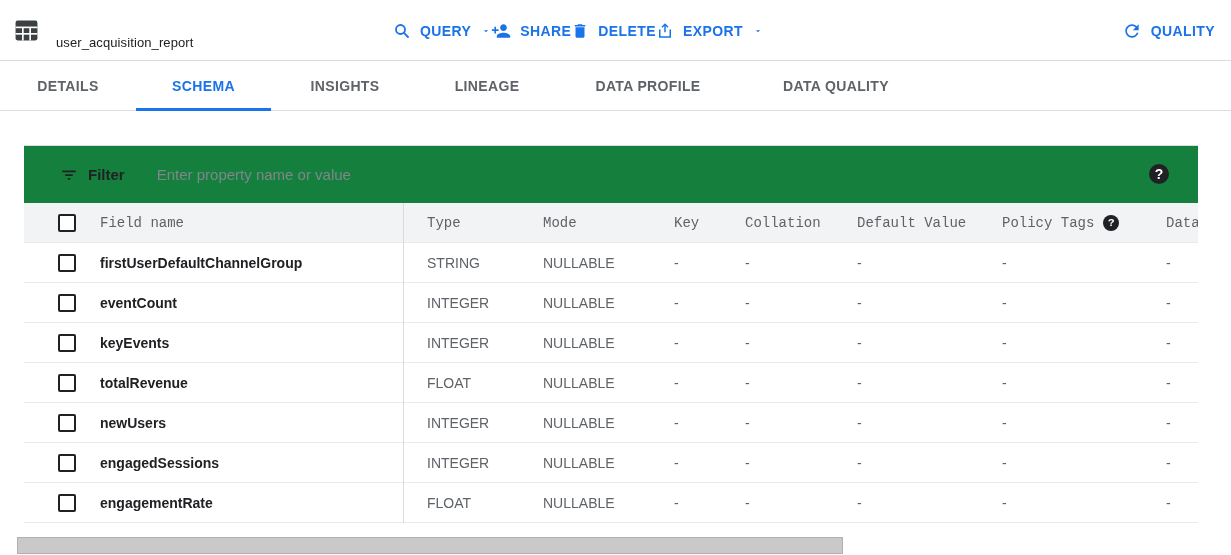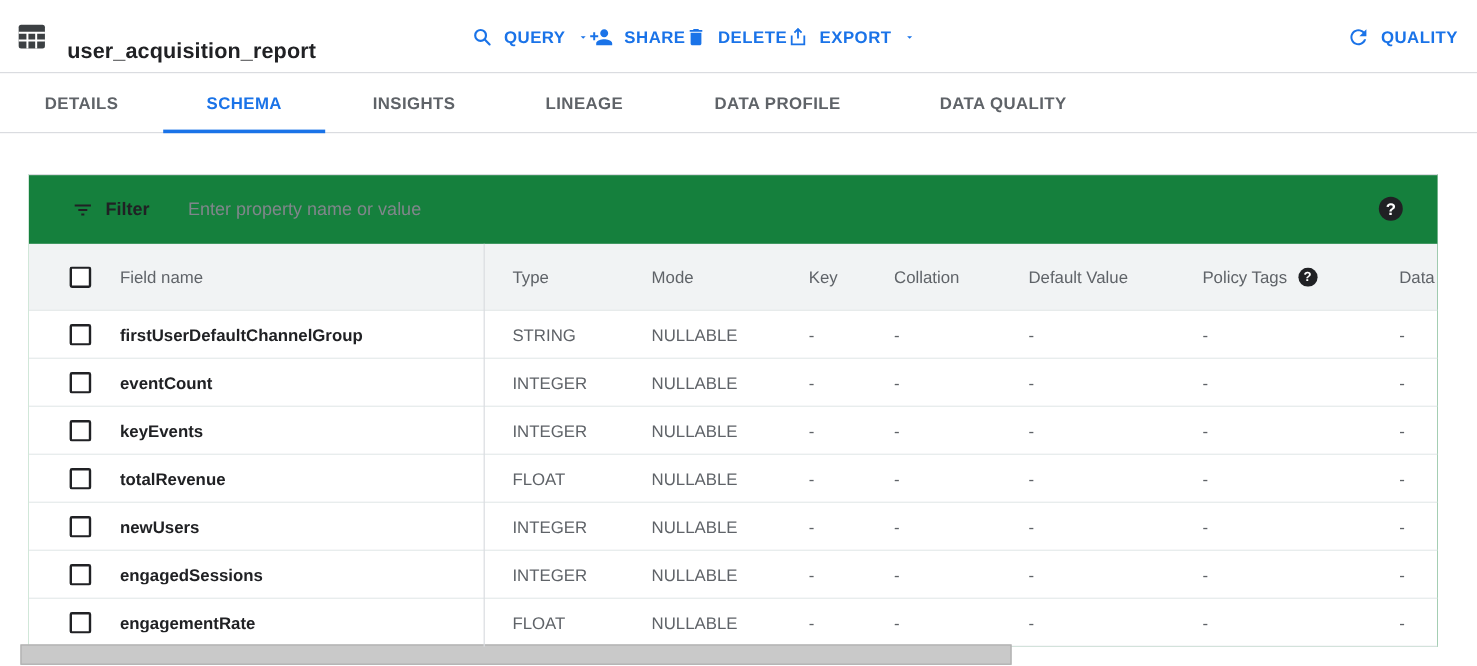--- a/index.html
+++ b/index.html
@@ -11,21 +11,21 @@
     --header-bg:#f1f3f4;
   }
   *{box-sizing:border-box;margin:0;padding:0;}
   html,body{width:1231px;height:555px;background:#fff;overflow:hidden;
     font-family:"Liberation Sans", sans-serif;color:var(--text-primary);}
   body{position:relative;}
 
   
   .titlebar{height:61px;border-bottom:1px solid var(--border);display:flex;align-items:center;position:relative;}
   .title-group{display:flex;align-items:center;gap:17px;padding-left:14px;}
-  .page-title{font-size:18px;font-weight:700;color:var(--text-primary);letter-spacing:.1px;margin-top:24px;}
+  .page-title{font-size:13px;font-weight:400;color:var(--text-primary);letter-spacing:.1px;margin-top:24px;}
   .toolbar{position:absolute;left:393px;top:0;height:61px;display:flex;align-items:center;}
   .tb-btn{display:inline-flex;align-items:center;gap:9px;background:none;border:none;cursor:pointer;
     color:var(--accent);font-family:"Liberation Sans",sans-serif;font-size:14px;font-weight:600;letter-spacing:.4px;}
   .tb-btn .caret{margin-left:1px;display:inline-flex;}
   .refresh-btn{position:absolute;right:16px;top:0;height:61px;}
 
   
   .tabs{height:50px;border-bottom:1px solid var(--border);display:flex;align-items:stretch;}
   .tab{display:flex;align-items:center;justify-content:center;font-size:14px;font-weight:600;
     letter-spacing:.35px;color:var(--text-secondary);cursor:pointer;position:relative;}
@@ -41,21 +41,21 @@
     color:var(--text-primary);width:760px;background:transparent;margin-left:12px;}
   .filter-input::placeholder{color:#80868b;}
   .help-circle{width:20px;height:20px;border-radius:50%;background:#202124;color:#fff;display:inline-flex;
     align-items:center;justify-content:center;font-size:14px;font-weight:700;cursor:pointer;}
   .filter-help{position:absolute;right:29px;top:18px;}
 
   
   .table-wrap{position:relative;overflow:hidden;}
   .col-divider{position:absolute;left:379px;top:0;bottom:0;width:1px;background:var(--border);z-index:2;}
   .thead,.trow{display:grid;grid-template-columns:76px 303px 116px 131px 71px 112px 145px 164px 1fr;align-items:center;}
-  .thead{height:56px;background:var(--header-bg);border-bottom:1px solid var(--row-border);}
+  .thead{height:40px;background:var(--header-bg);border-bottom:1px solid var(--row-border);font-family:Liberation Mono, monospace;}
   .trow{height:40px;border-bottom:1px solid var(--row-border);background:#fff;}
   .cell{padding-left:24px;white-space:nowrap;overflow:hidden;font-size:14px;}
   .c-check{padding-left:34px;display:flex;align-items:center;}
   .c-field{padding-left:0;font-weight:700;color:var(--text-primary);}
   .c-dim{color:var(--text-secondary);}
   .th{color:var(--text-secondary);font-weight:400;}
   .th.c-field{font-weight:400;color:var(--text-secondary);}
   .th-policy{display:flex;align-items:center;gap:9px;}
   .th-help{width:16px;height:16px;border-radius:50%;background:#202124;color:#fff;display:inline-flex;
     align-items:center;justify-content:center;font-size:11px;font-weight:700;cursor:pointer;flex:0 0 16px;}

